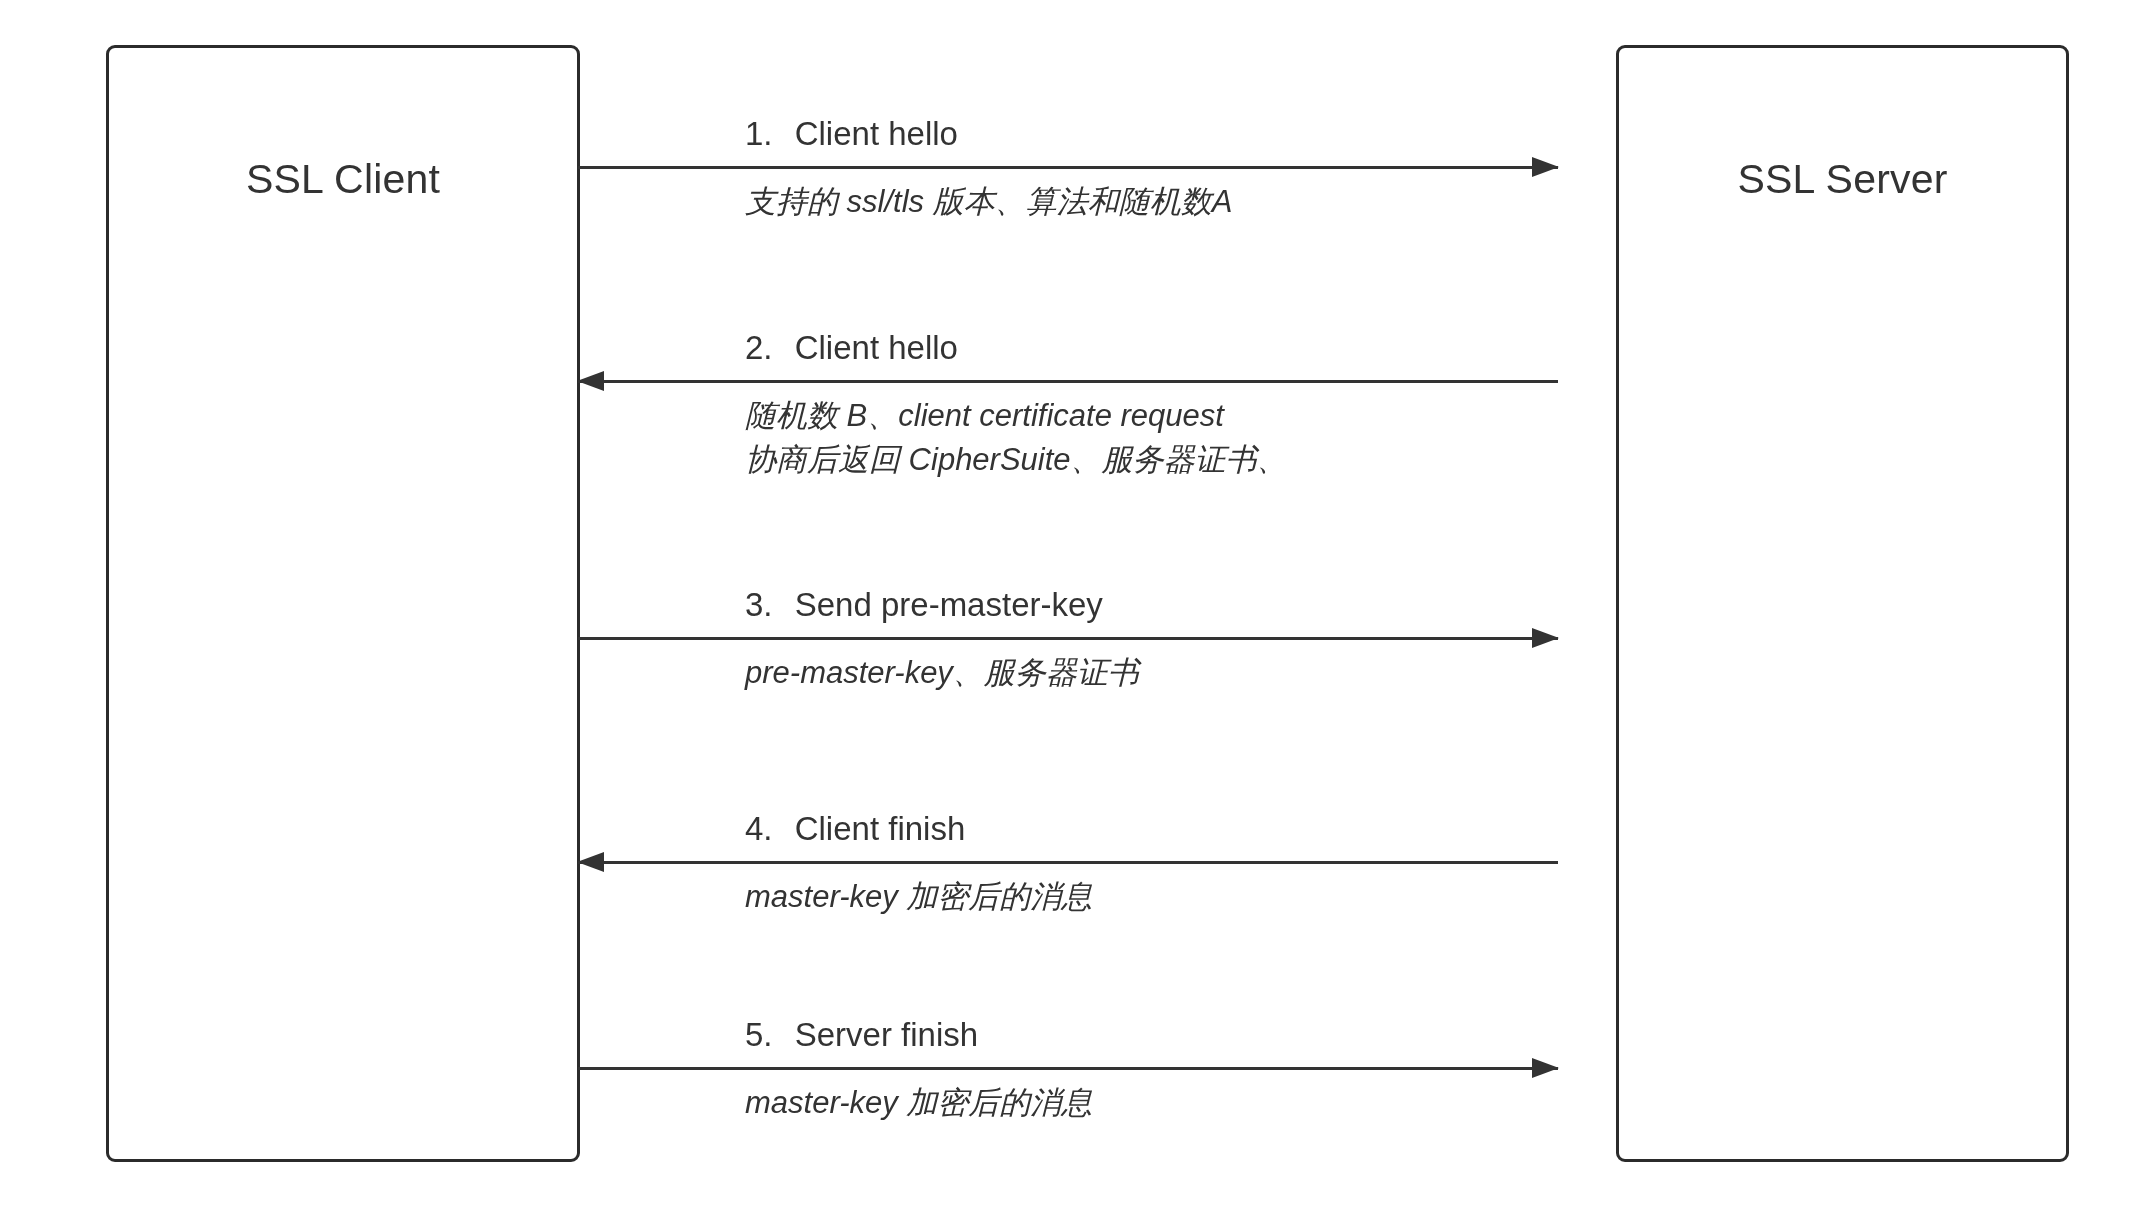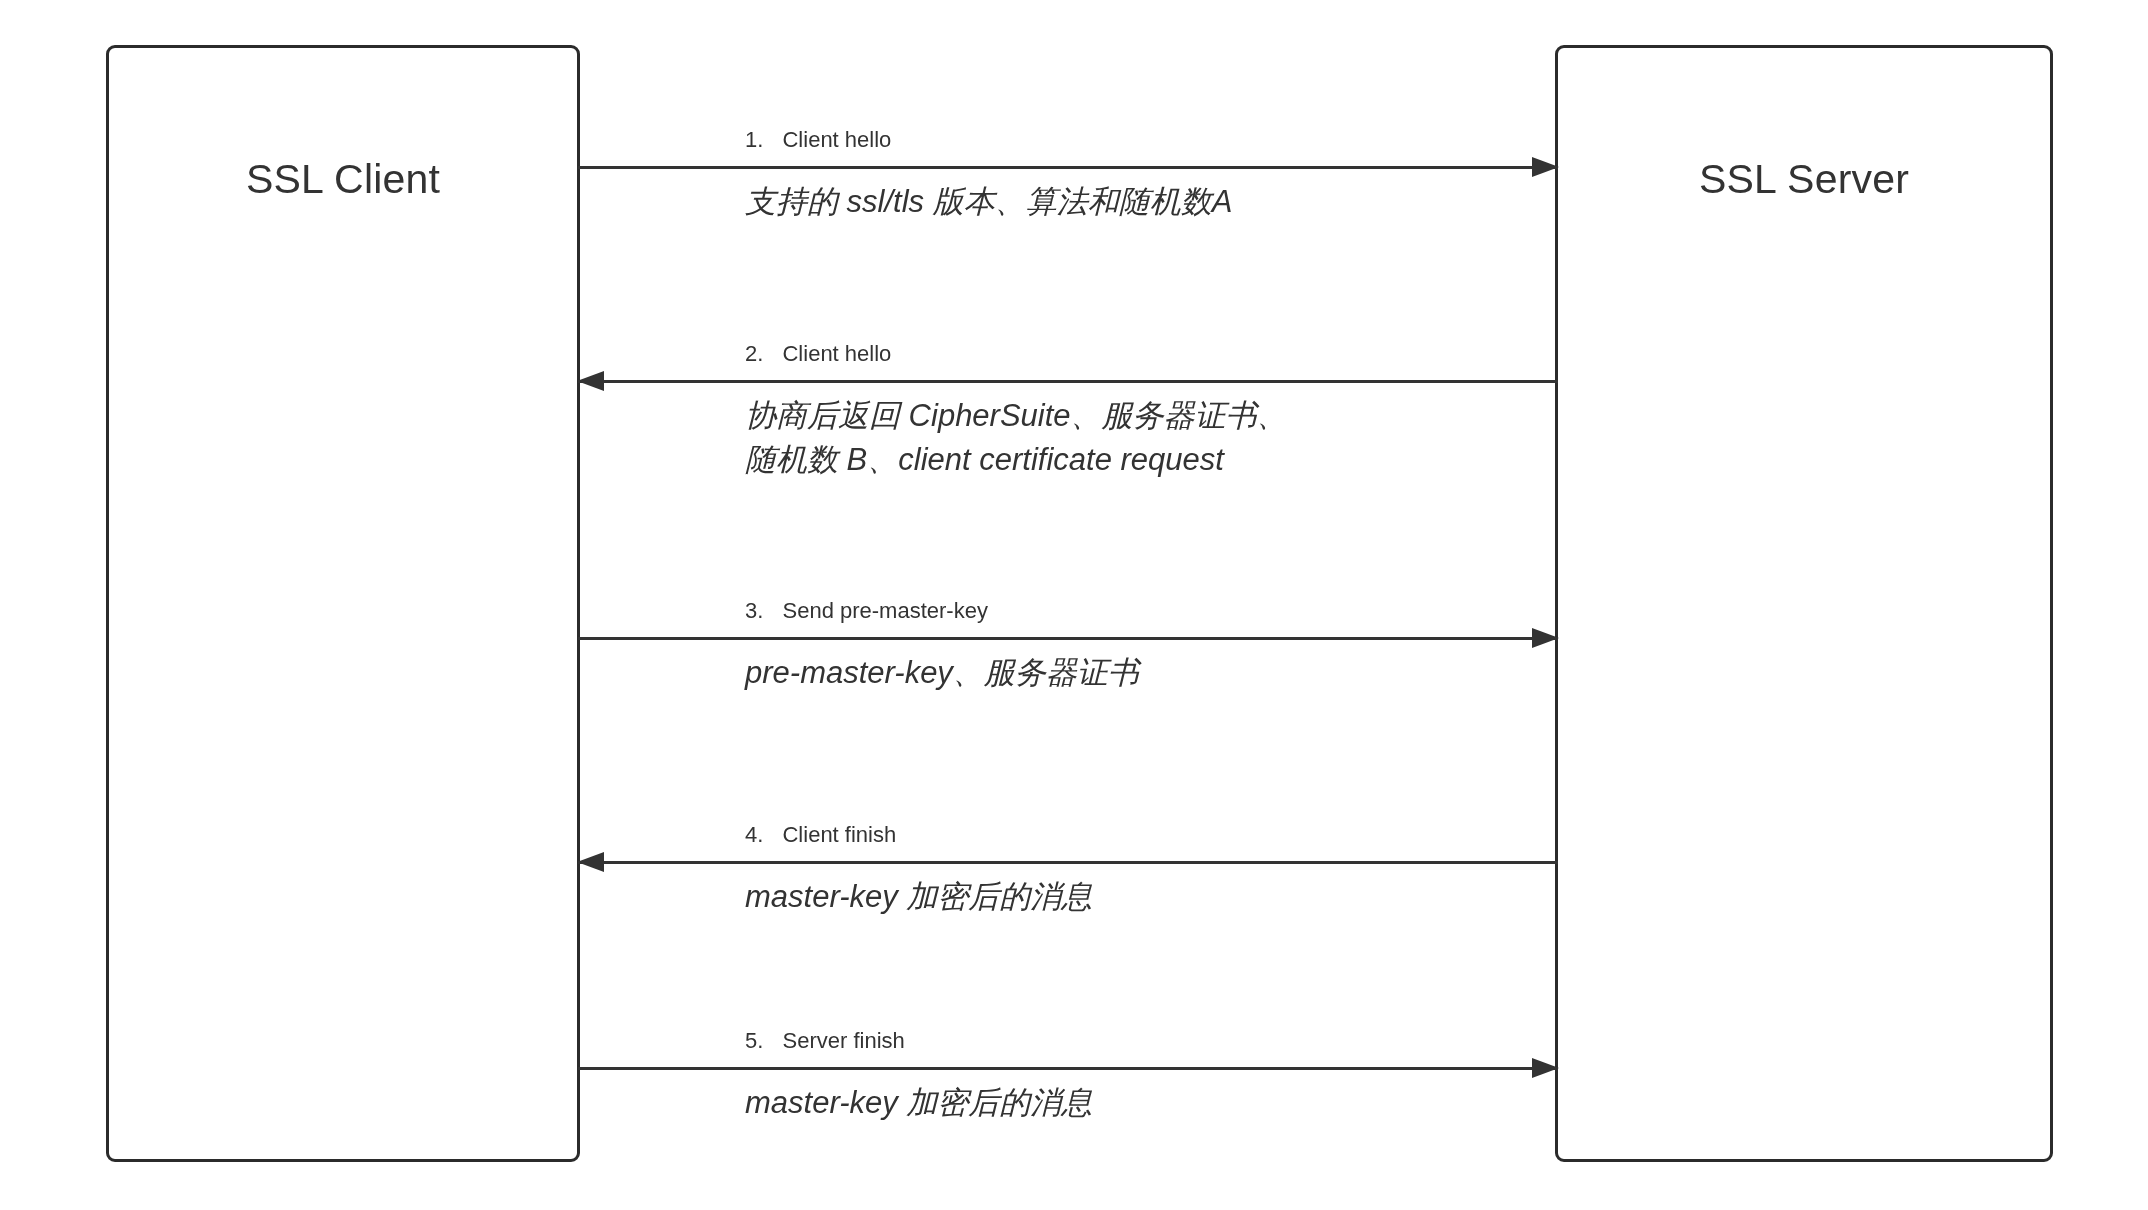--- a/index.html
+++ b/index.html
@@ -36,23 +36,23 @@
     letter-spacing: 0.2px;
     white-space: nowrap;
   }
   #participant-client {
     left: 106px;
     top: 45px;
     width: 474px;
     height: 1117px;
   }
   #participant-server {
-    left: 1555px;
+    left: 1616px;
     top: 45px;
-    width: 498px;
+    width: 453px;
     height: 1117px;
   }
   #participant-client .participant-label,
   #participant-server .participant-label {
     top: 108px;
   }
 
   
   .message {
     position: absolute;
@@ -81,21 +81,21 @@
     border-left: 27px solid #333333;
   }
   .arrow-head.left {
     left: -1px;
     border-right: 27px solid #333333;
   }
   .msg-title {
     position: absolute;
     left: 167px;
     bottom: 14px;
-    font-size: 22px;
+    font-size: 33px;
     color: #333333;
     white-space: nowrap;
   }
   .msg-title .seq {
     margin-right: 13px;
   }
   .msg-note {
     position: absolute;
     left: 167px;
     top: 13px;
@@ -132,22 +132,22 @@
   </div>
 
   <div class="message" style="top:381px;">
     <div class="msg-line"></div>
     <div class="arrow-head left"></div>
     <div class="msg-title">
       <span class="seq">2.</span>
       <span>Client hello</span>
     </div>
     <div class="msg-note">
+      <div>随机数 B、client certificate request</div>
       <div>协商后返回 CipherSuite、服务器证书、</div>
-      <div>随机数 B、client certificate request</div>
     </div>
   </div>
 
   <div class="message" style="top:638px;">
     <div class="msg-line"></div>
     <div class="arrow-head right"></div>
     <div class="msg-title">
       <span class="seq">3.</span>
       <span>Send pre-master-key</span>
     </div>

